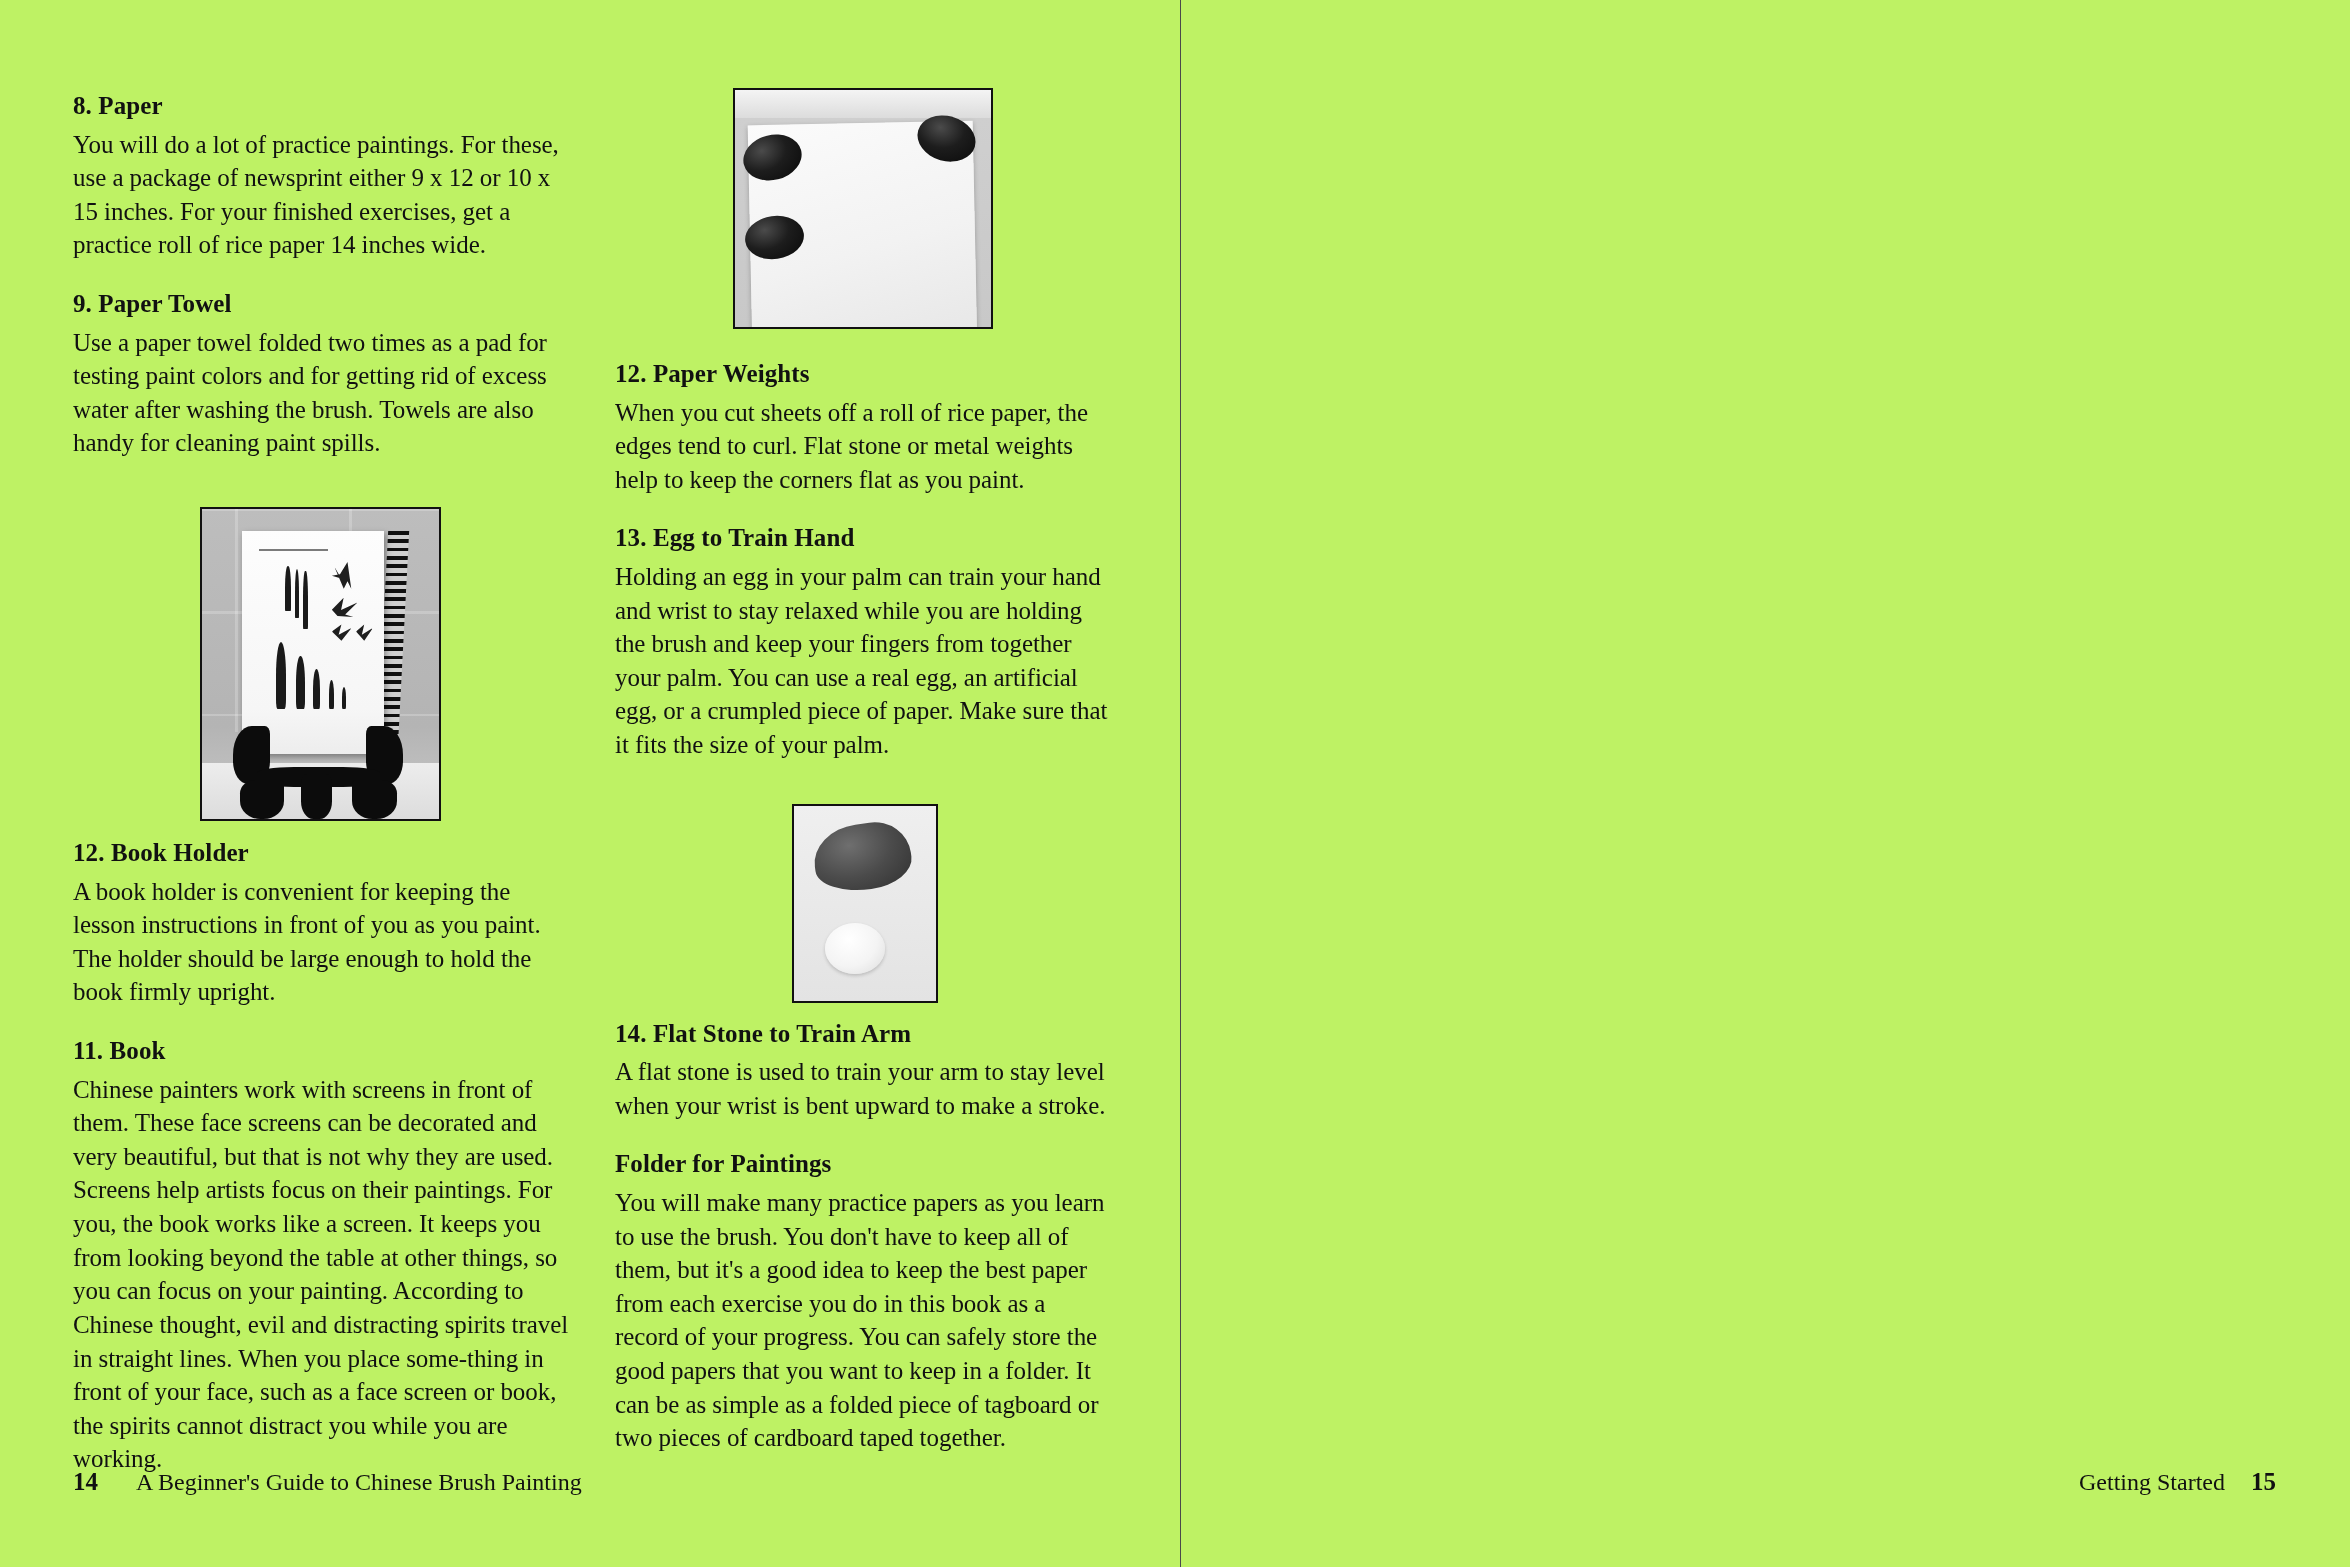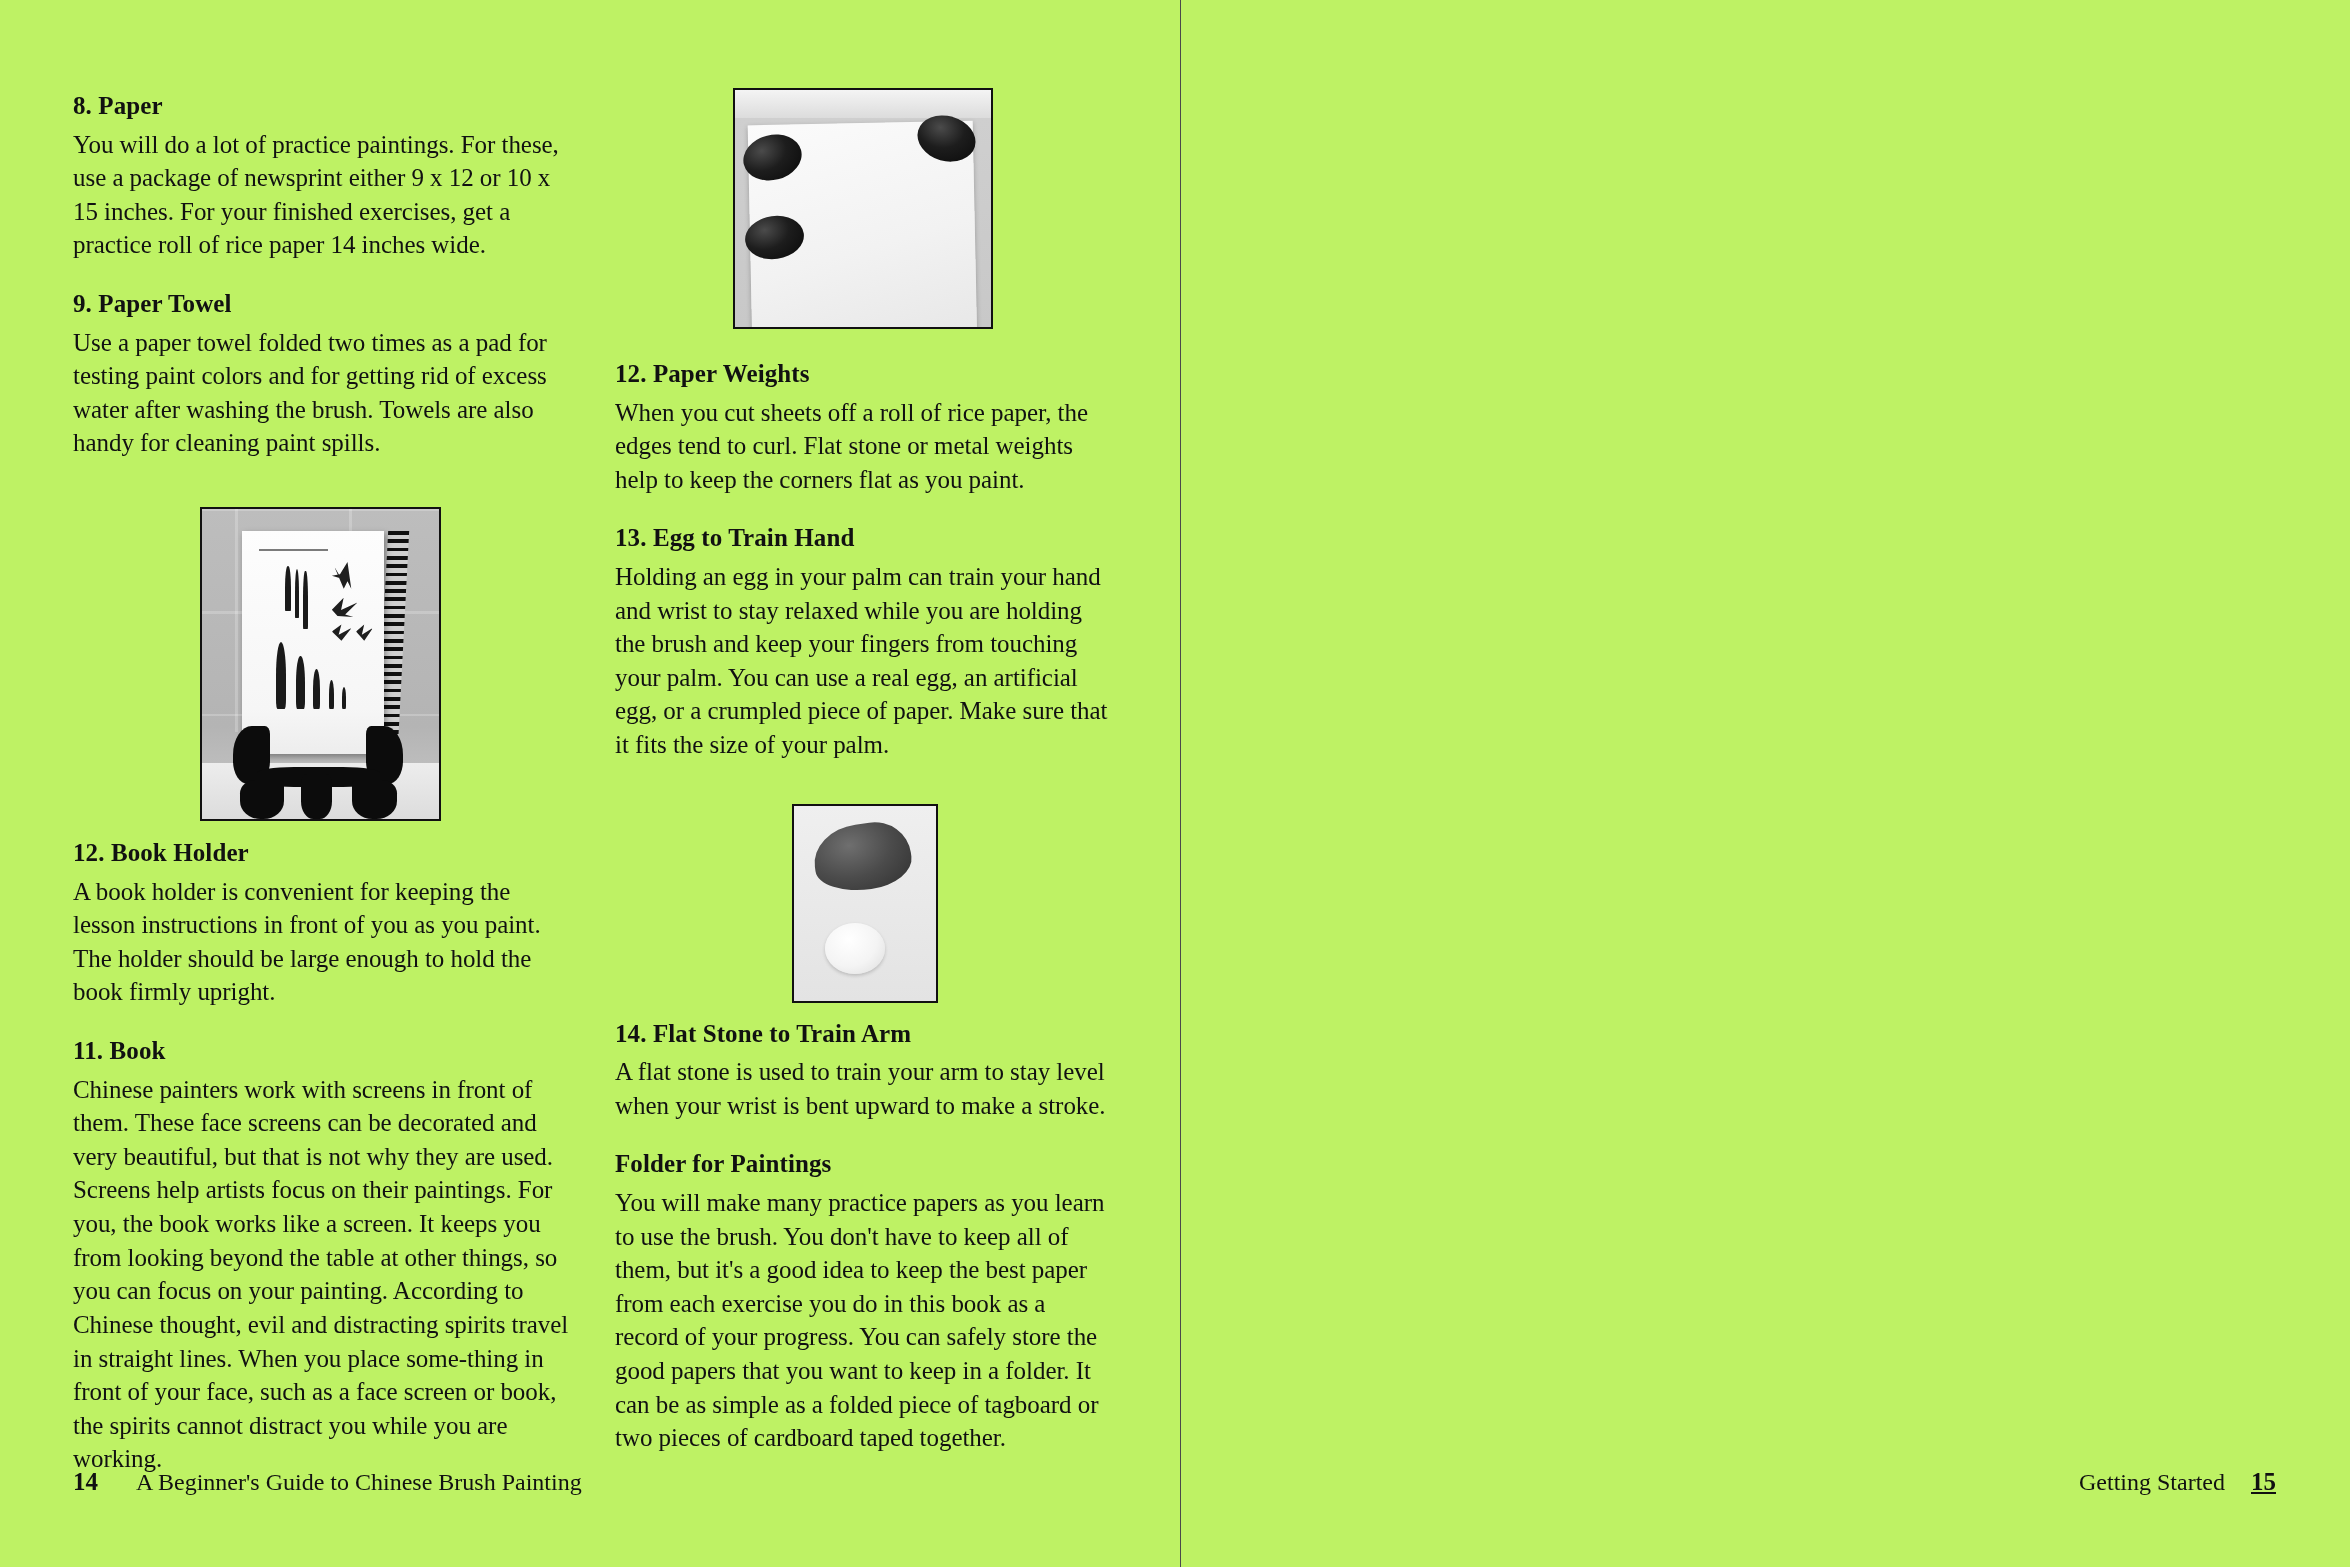--- a/index.html
+++ b/index.html
@@ -81,21 +81,21 @@
      border-radius:52% 42% 50% 60%/60% 58% 44% 42%;transform:rotate(-8deg);}
   .eg-egg{position:absolute;left:22%;top:60%;width:42%;height:26%;
      background:radial-gradient(ellipse at 40% 32%,#ffffff 0%,#f4f4f4 55%,#dcdcdc 100%);
      border-radius:50%;box-shadow:0 1.8px 3.7px rgba(0,0,0,.18);}
 
   
   .footer{position:absolute;bottom:0;font-size:23px;}
   .f-left{left:73px;bottom:72px;display:flex;align-items:baseline;gap:38px;}
   .f-left .fnum{font-weight:bold;font-size:25px;}
   .f-right{right:75px;bottom:72px;display:flex;align-items:baseline;gap:26px;}
-  .f-right .fnum{font-weight:bold;font-size:25px;text-decoration:underline;}
+  .f-right .fnum{font-weight:bold;font-size:25px;}
   .fcaption{font-size:24px;}
   .sr{position:absolute;width:0.9px;height:0.9px;overflow:hidden;clip:rect(0 0 0 0);}
 </style>
 </head>
 <body>
 
 <svg width="0" height="0" style="position:absolute" aria-hidden="true">
   <filter id="rough">
     <feTurbulence type="fractalNoise" baseFrequency="0.045 0.12" numOctaves="3" seed="7" result="n"></feTurbulence>
     <feDisplacementMap in="SourceGraphic" in2="n" scale="9" xChannelSelector="R" yChannelSelector="G"></feDisplacementMap>
@@ -126,21 +126,21 @@
       </div>
     </div>
 
     <div class="l-col-b">
       <div class="sec-block">
         <h3 class="sec">12. Paper Weights</h3>
         <p class="body">When you cut sheets off a roll of rice paper, the edges tend to curl. Flat stone or metal weights help to keep the corners flat as you paint.</p>
       </div>
       <div class="sec-block">
         <h3 class="sec">13. Egg to Train Hand</h3>
-        <p class="body">Holding an egg in your palm can train your hand and wrist to stay relaxed while you are holding the brush and keep your fingers from touching your palm. You can use a real egg, an artificial egg, or a crumpled piece of paper. Make sure that it fits the size of your palm.</p>
+        <p class="body">Holding an egg in your palm can train your hand and wrist to stay relaxed while you are holding the brush and keep your fingers from together your palm. You can use a real egg, an artificial egg, or a crumpled piece of paper. Make sure that it fits the size of your palm.</p>
       </div>
       <div style="height:230px"></div>
       <div class="sec-block">
         <h3 class="sec">14. Flat Stone to Train Arm</h3>
         <p class="body">A flat stone is used to train your arm to stay level when your wrist is bent upward to make a stroke.</p>
       </div>
       <div class="sec-block">
         <h3 class="sec">Folder for Paintings</h3>
         <p class="body tight">You will make many practice papers as you learn to use the brush. You don't have to keep all of them, but it's a good idea to keep the best paper from each exercise you do in this book as a record of your progress. You can safely store the good papers that you want to keep in a folder. It can be as simple as a folded piece of tagboard or two pieces of cardboard taped together.</p>
       </div>

